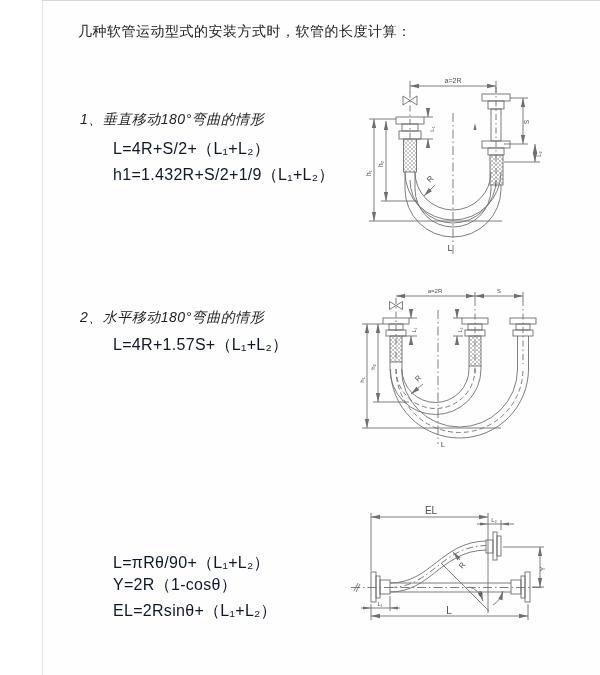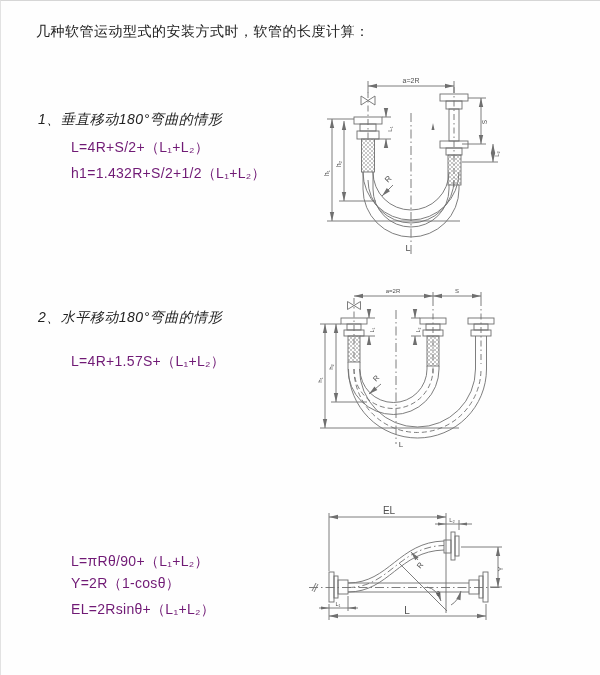--- a/index.html
+++ b/index.html
@@ -1,34 +1,34 @@
 <!DOCTYPE html>
 <html><head>
 <meta charset="utf-8">
 <style>
   * { margin:0; padding:0; box-sizing:border-box; }
   html,body { width:600px; height:675px; }
   body { background:#ffffff; font-family:"Liberation Sans","DejaVu Sans",sans-serif; color:#1c1c1c; position:relative; overflow:hidden; }
-  .page { position:absolute; inset:0; background:#fefefe; border-top:1px solid #d6d6d6; border-left:1px solid #e2e2e2; }
+  .page { position:absolute; inset:0; background:#fefefe; border-top:1px solid #d6d6d6; border-left:1px solid #e2e2e2;margin-left:42px; }
   .title { position:absolute; left:35px; top:22px; font-size:14px; letter-spacing:.5px; color:#222; }
   .heading { position:absolute; left:37px; font-size:14px; letter-spacing:.5px; color:#222;font-style:italic; }
-  .formula { position:absolute; left:70px; font-size:14px; letter-spacing:.3px; color:#701a75; }
+  .formula { position:absolute; left:70px; font-size:16px; letter-spacing:.3px; color:#0f172a; }
   svg.diag { position:absolute; overflow:visible; }
   svg text { font-family:"Liberation Sans","DejaVu Sans",sans-serif; fill:#4f4f4f; }
 </style>
 </head>
 <body>
 
 <div class="page">
 
   <div class="title">几种软管运动型式的安装方式时，软管的长度计算：</div>
 
   <div class="heading" style="top:110px">1、垂直移动180°弯曲的情形</div>
   <div class="formula" style="top:138px">L=4R+S/2+（L₁+L₂）</div>
-  <div class="formula" style="top:164px">h1=1.432R+S/2+1/2（L₁+L₂）</div>
+  <div class="formula" style="top:164px">h1=1.432R+S/2+1/9（L₁+L₂）</div>
 
   <svg class="diag" style="left:313px; top:68px" width="282" height="190" viewBox="0 0 282 190">
     <defs>
       <marker id="m1" markerWidth="10" markerHeight="6" refX="9.5" refY="3" orient="auto-start-reverse" markerUnits="userSpaceOnUse">
         <path d="M0.5,0.8 L9.5,3 L0.5,5.2 Z" fill="#6f6f6f"></path>
       </marker>
       <pattern id="br1" width="4" height="4" patternUnits="userSpaceOnUse">
         <path d="M0,4 L4,0 M0,0 L4,4" stroke="#8f8f8f" stroke-width="0.5"></path>
       </pattern>
     </defs>
@@ -94,21 +94,21 @@
       <text transform="translate(27,95) rotate(-90)" font-size="6.5" text-anchor="middle">h₂</text>
       <text transform="translate(78,60) rotate(-90)" font-size="6" text-anchor="middle">L₁</text>
       <text transform="translate(173,53) rotate(-90)" font-size="6.5" text-anchor="middle">S</text>
       <text transform="translate(185,85) rotate(-90)" font-size="6" text-anchor="middle">L₂</text>
       <text transform="translate(76,112) rotate(-45)" font-size="8" text-anchor="middle">R</text>
       <text x="94" y="182" font-size="9" text-anchor="middle">L</text>
     </g>
   </svg>
 
   <div class="heading" style="top:308px">2、水平移动180°弯曲的情形</div>
-  <div class="formula" style="top:352px">L=4R+1.57S+（L₁+L₂）</div>
+  <div class="formula" style="top:334px">L=4R+1.57S+（L₁+L₂）</div>
 
   <svg class="diag" style="left:308px; top:283px" width="292" height="175" viewBox="0 0 292 175">
     <defs>
       <marker id="m2" markerWidth="10" markerHeight="6" refX="9.5" refY="3" orient="auto-start-reverse" markerUnits="userSpaceOnUse">
         <path d="M0.5,0.8 L9.5,3 L0.5,5.2 Z" fill="#6f6f6f"></path>
       </marker>
       <pattern id="br2" width="4" height="4" patternUnits="userSpaceOnUse">
         <path d="M0,4 L4,0 M0,0 L4,4" stroke="#8f8f8f" stroke-width="0.5"></path>
       </pattern>
     </defs>

